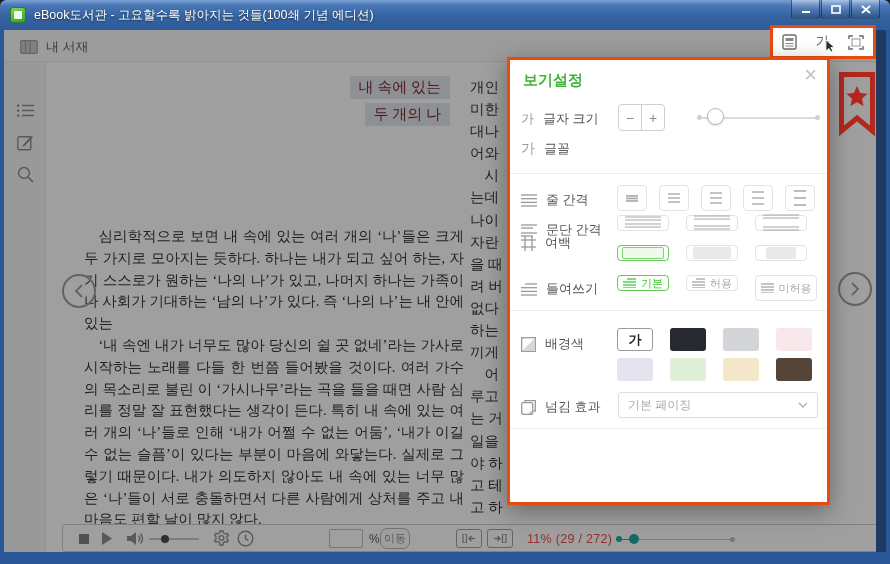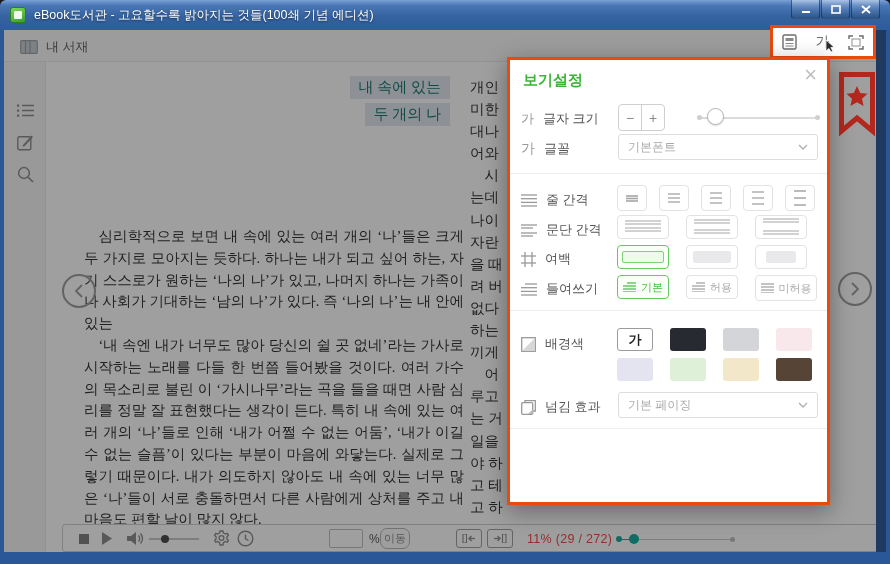--- a/index.html
+++ b/index.html
@@ -13,21 +13,21 @@
   #win-title{left:34px;top:7px;font-size:12.5px;color:#fff;text-shadow:0 1px 2px rgba(0,0,0,.55);white-space:nowrap;}
   .win-btns{right:10px;top:0;height:19px;display:flex;gap:1px;}
   .win-btn{width:29px;height:19px;background:linear-gradient(180deg,rgba(255,255,255,.35),rgba(255,255,255,.08) 50%,rgba(0,0,0,.12));border:1px solid rgba(15,35,70,.6);border-top:none;border-radius:0 0 3px 3px;display:flex;align-items:center;justify-content:center;}
   
   #client{left:4px;top:30px;width:872px;height:522px;background:#fff;overflow:hidden;}
   #topbar{left:0;top:0;width:882px;height:32px;background:#fbfbfc;border-bottom:1px solid #e9e9ea;}
   #mylib{left:16px;top:8px;display:flex;align-items:center;gap:8px;color:#5a5a5a;font-size:13px;}
   #sidebar{left:0;top:32px;width:42px;height:490px;background:#f5f5f6;border-right:1px solid #e9e9ea;}
   .sb-ico{left:13px;color:#8b8b8b;}
   
-  .ch-line{right:426px;background:#e2e6ee;color:#0f766e;font-family:"Liberation Serif",serif;font-size:15px;padding:2px 9px;white-space:nowrap;}
+  .ch-line{right:426px;background:#e2e6ee;color:#7f1d1d;font-family:"Liberation Serif",serif;font-size:15px;padding:2px 9px;white-space:nowrap;}
   #bookcol{left:80px;top:196px;width:380px;font-family:"Liberation Serif",serif;font-size:14.5px;line-height:21.8px;color:#2e2e2e;text-align:justify;}
   #bookcol p{margin:0;text-indent:1em;}
   #rightcol{left:466px;top:46px;width:60px;font-family:"Liberation Serif",serif;font-size:14.5px;line-height:22.1px;color:#2e2e2e;white-space:nowrap;}
   #rightcol .ind{text-indent:1em;}
   .nav-circle{width:34px;height:34px;border:2px solid #9b9b9b;border-radius:50%;display:flex;align-items:center;justify-content:center;background:transparent;}
   
   #bbar{left:58px;top:494px;width:818px;height:28px;border:1px solid #cecece;border-radius:3px;background:#fff;}
   #page-input{left:266px;top:4px;width:34px;height:19px;border:1px solid #bdbdbd;border-radius:2px;background:#fff;}
   #pct-sign{left:306px;top:7px;font-size:12px;color:#555;}
   #go-btn{left:317px;top:3px;width:30px;height:21px;border:1px solid #b5b5b5;border-radius:7px;background:#fdfdfd;color:#8a8a8a;font-size:11px;display:flex;align-items:center;justify-content:center;}
@@ -46,21 +46,21 @@
   .divider{left:0;width:317px;height:1px;background:#ededee;}
   .stepper{left:108px;top:44px;width:47px;height:27px;border:1px solid #cfcfcf;border-radius:4px;display:flex;}
   .stepper span{flex:1;display:flex;align-items:center;justify-content:center;color:#8a8a8a;font-size:14px;}
   .stepper span:first-child{border-right:1px solid #cfcfcf;}
   .slider-track{left:190px;top:57px;width:118px;height:1.5px;background:#dcdcdc;}
   .slider-dot{width:5px;height:5px;border-radius:50%;background:#cfcfcf;}
   .slider-thumb{left:197px;top:48px;width:17px;height:17px;border-radius:50%;background:#fff;border:1.5px solid #b5b5b5;box-shadow:0 1px 2px rgba(0,0,0,.15);}
   .dropdown{left:108px;width:200px;height:26px;border:1px solid #ddd;border-radius:3px;display:flex;align-items:center;padding:0 9px;font-size:12px;color:#a9a9a9;justify-content:space-between;}
   .opt-btn{border:1px solid #e2e2e2;border-radius:4px;background:#fff;display:flex;align-items:center;justify-content:center;gap:5px;}
   .opt-btn.sel{border:1.5px solid #62cb5a;background:#fafff8;}
-  .w30{width:30px;height:26px;} .w52{width:52px;height:24px;}
+  .w30{width:30px;height:26px;} .w52{width:52px;height:16px;}
   .opt-txt{font-size:11px;color:#a9a9a9;} .opt-txt.g{color:#46bd3f;}
   .swatch{width:36px;height:23px;border-radius:3px;}
   .btn-reset{left:39px;top:383px;width:113px;height:32px;border:1px solid #f0927a;border-radius:3px;color:#e95d3a;font-size:13px;display:flex;align-items:center;justify-content:center;background:#fff;}
   .btn-confirm{left:159px;top:383px;width:114px;height:32px;border-radius:3px;color:#fff;font-size:13px;display:flex;align-items:center;justify-content:center;background:linear-gradient(180deg,#49bf42,#3aad36);}
   svg{display:block;}
 </style>
 </head>
 <body>
 
 <div id="stage">
@@ -277,26 +277,20 @@
     </div>
     <div class="slider-track abs"></div>
     <div class="slider-dot abs" style="left:187px;top:55px"></div>
     <div class="slider-dot abs" style="left:305px;top:55px"></div>
     <div class="slider-thumb abs"></div>
 
     <div class="row-label abs" style="top:80px">
       <span class="row-ico" style="font-size:14px">가</span>
       <span>글꼴</span>
     </div>
-    <div class="dropdown abs" style="top:74px">
-      <span>기본폰트</span>
-      <svg width="10" height="6">
-          <polyline points="1,1 5,5 9,1" fill="none" stroke="#b0b0b0" stroke-width="1.4"></polyline>
-        </svg>
-    </div>
 
     <div class="divider abs" style="top:113px"></div>
 
     <div class="row-label abs" style="top:131px">
       <span class="row-ico">
         <svg width="16" height="13">
             <g stroke="#999" stroke-width="1.3">
               <line x1="0" y1="1" x2="16" y2="1"></line>
               <line x1="0" y1="4.7" x2="16" y2="4.7"></line>
               <line x1="0" y1="8.4" x2="16" y2="8.4"></line>
@@ -389,21 +383,21 @@
         <svg width="36" height="18">
           <g stroke="#a5a5a5" stroke-width="1.2">
             <line x1="0" y1="1" x2="36" y2="1"></line>
             <line x1="0" y1="4" x2="36" y2="4"></line>
             <line x1="0" y1="13" x2="36" y2="13"></line>
             <line x1="0" y1="16" x2="36" y2="16"></line>
           </g>
         </svg>
       </div>
 
-    <div class="row-label abs" style="top:190px">
+    <div class="row-label abs" style="top:174px">
       <span class="row-ico">
         <svg width="15" height="15">
             <g stroke="#999" stroke-width="1.3">
               <line x1="4" y1="0" x2="4" y2="15"></line>
               <line x1="11" y1="0" x2="11" y2="15"></line>
               <line x1="0" y1="4" x2="15" y2="4"></line>
               <line x1="0" y1="11" x2="15" y2="11"></line>
             </g>
           </svg>
       </span>

